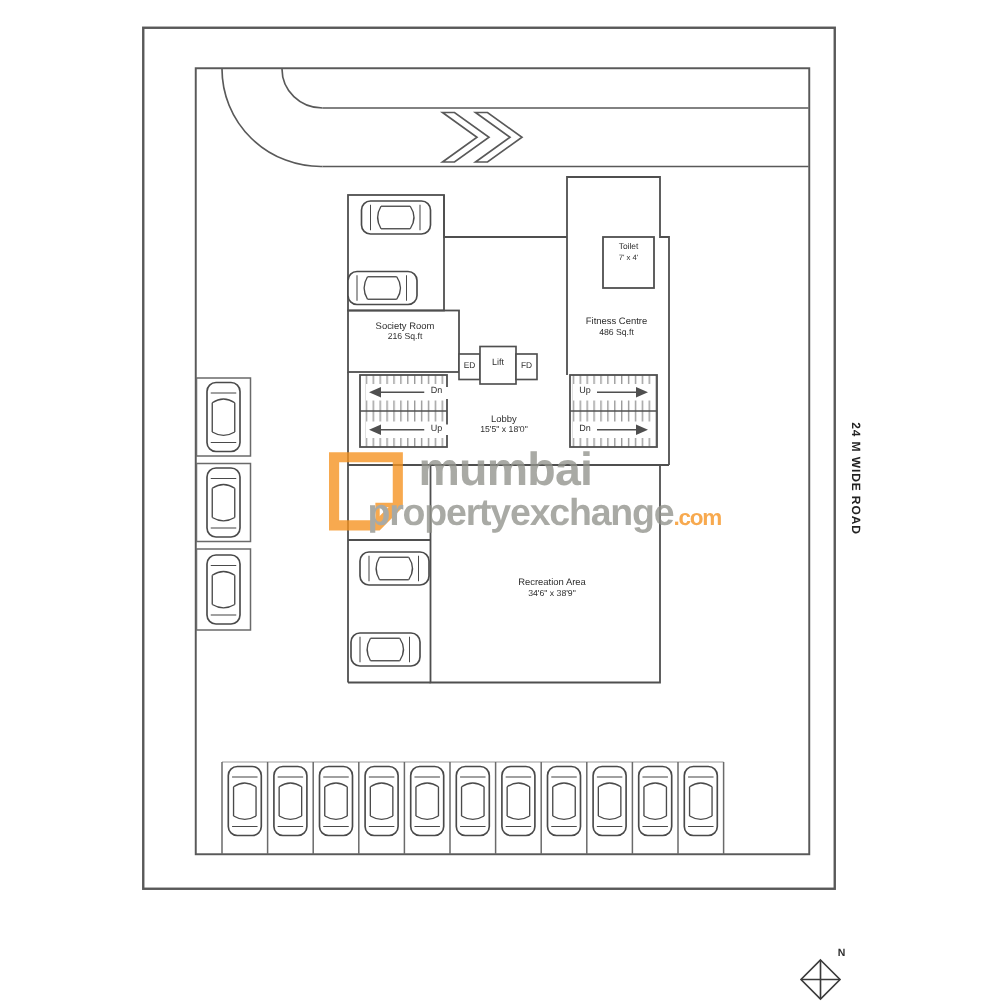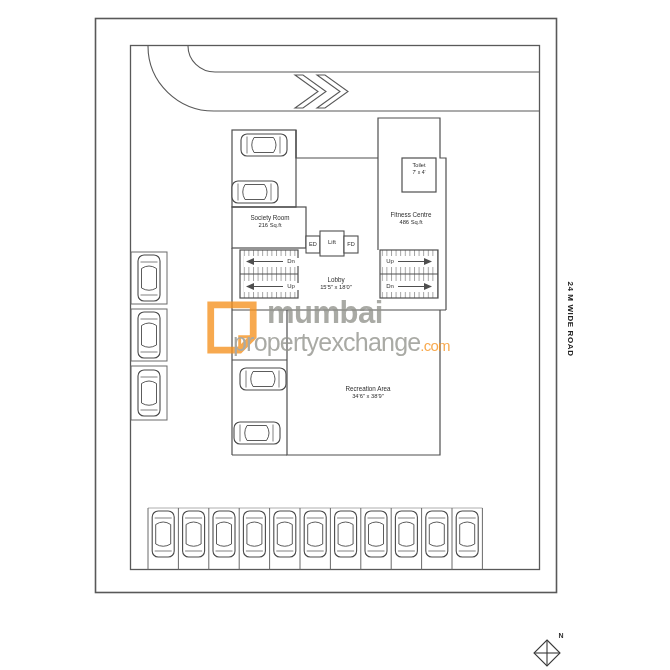--- a/index.html
+++ b/index.html
@@ -8,25 +8,25 @@
   svg.plan{position:absolute;left:0;top:0;}
   .lbl{position:absolute;color:#2e2e2e;text-align:center;line-height:1.25;white-space:nowrap;}
   .lbl .dim{display:block;font-size:0.92em;}
   .room{font-size:6.3px;}
   .tiny{font-size:5.6px;}
   .chip{font-size:6px;background:#ffffff;padding:0 1px;}
   .title{left:220px;top:627px;width:240px;font-size:11.5px;font-weight:bold;letter-spacing:0.4px;color:#171717;}
   .road{left:505px;top:314px;width:130px;font-size:8px;font-weight:bold;letter-spacing:0.6px;
         transform:rotate(90deg);transform-origin:center;color:#222;}
   .north{left:554px;top:632px;width:14px;font-size:7px;font-weight:bold;}
-  .watermark{position:absolute;left:203px;top:297px;width:280px;height:70px;opacity:0.78;}
+  .watermark{position:absolute;left:215px;top:297px;width:280px;height:70px;opacity:0.78;}
   .wm-icon{position:absolute;left:0;top:2px;}
   .wm-line1{position:absolute;left:64px;top:-2px;font-size:31px;font-weight:bold;
             letter-spacing:-0.5px;color:#92938c;}
-  .wm-line2{position:absolute;left:30px;top:31px;font-size:25px;font-weight:normal;
+  .wm-line2{position:absolute;left:30px;top:31px;font-size:25px;font-weight:bold;
             letter-spacing:-0.8px;color:#92938c;}
   .wm-com{font-size:15px;color:#f6921e;}
 </style>
 </head>
 <body>
 
 <div class="stage">
 
   <svg class="plan" width="670" height="670" viewBox="0 0 670 670">
     <defs>

